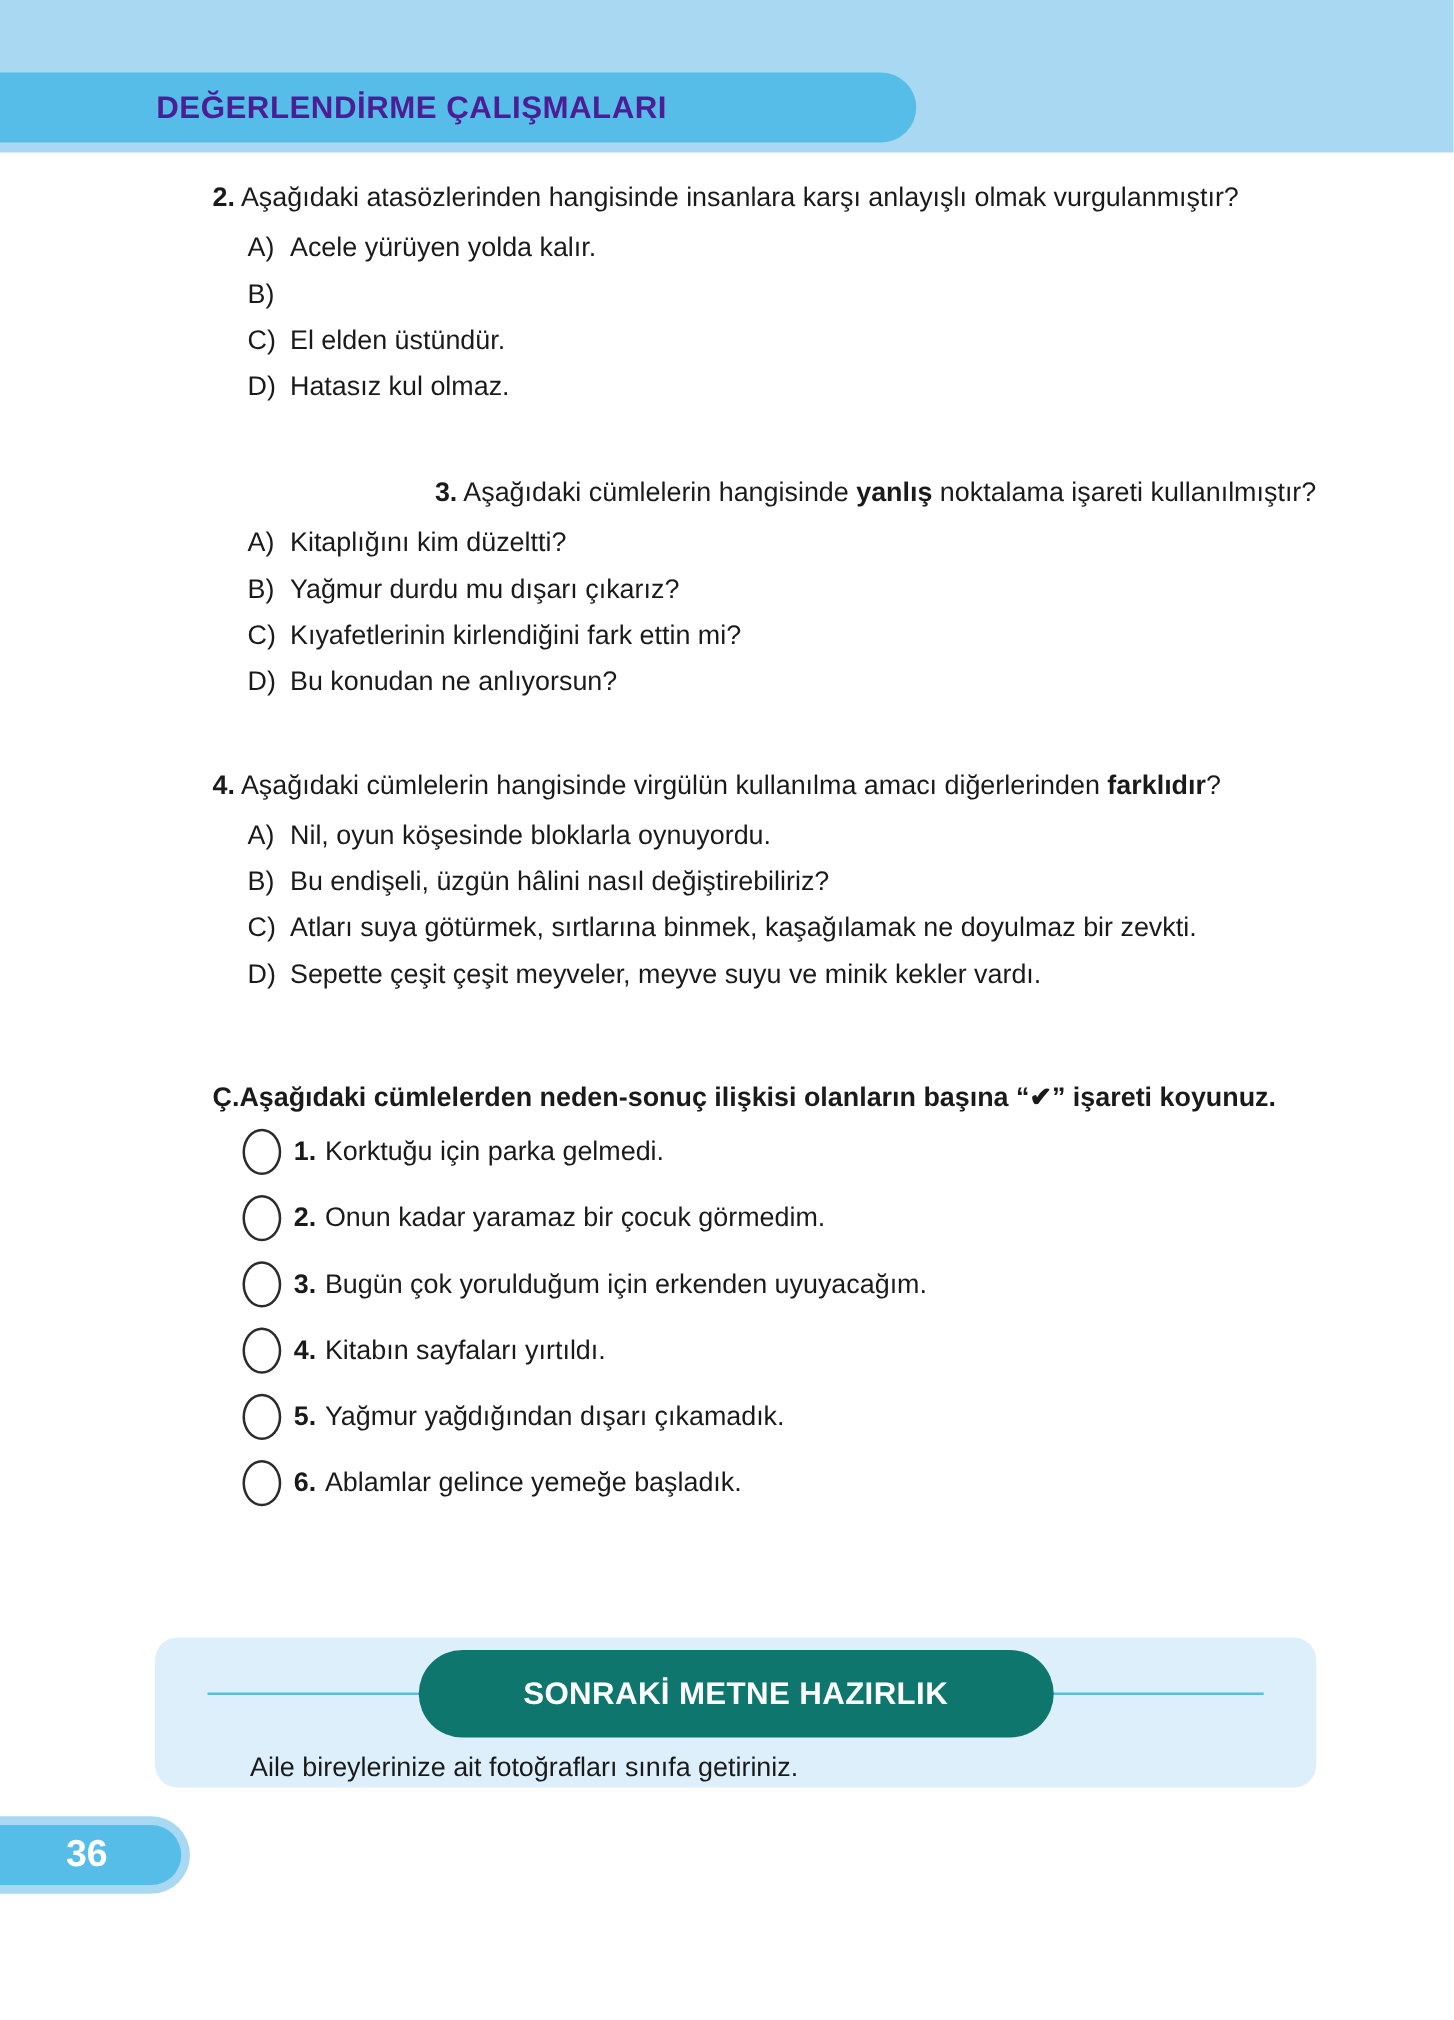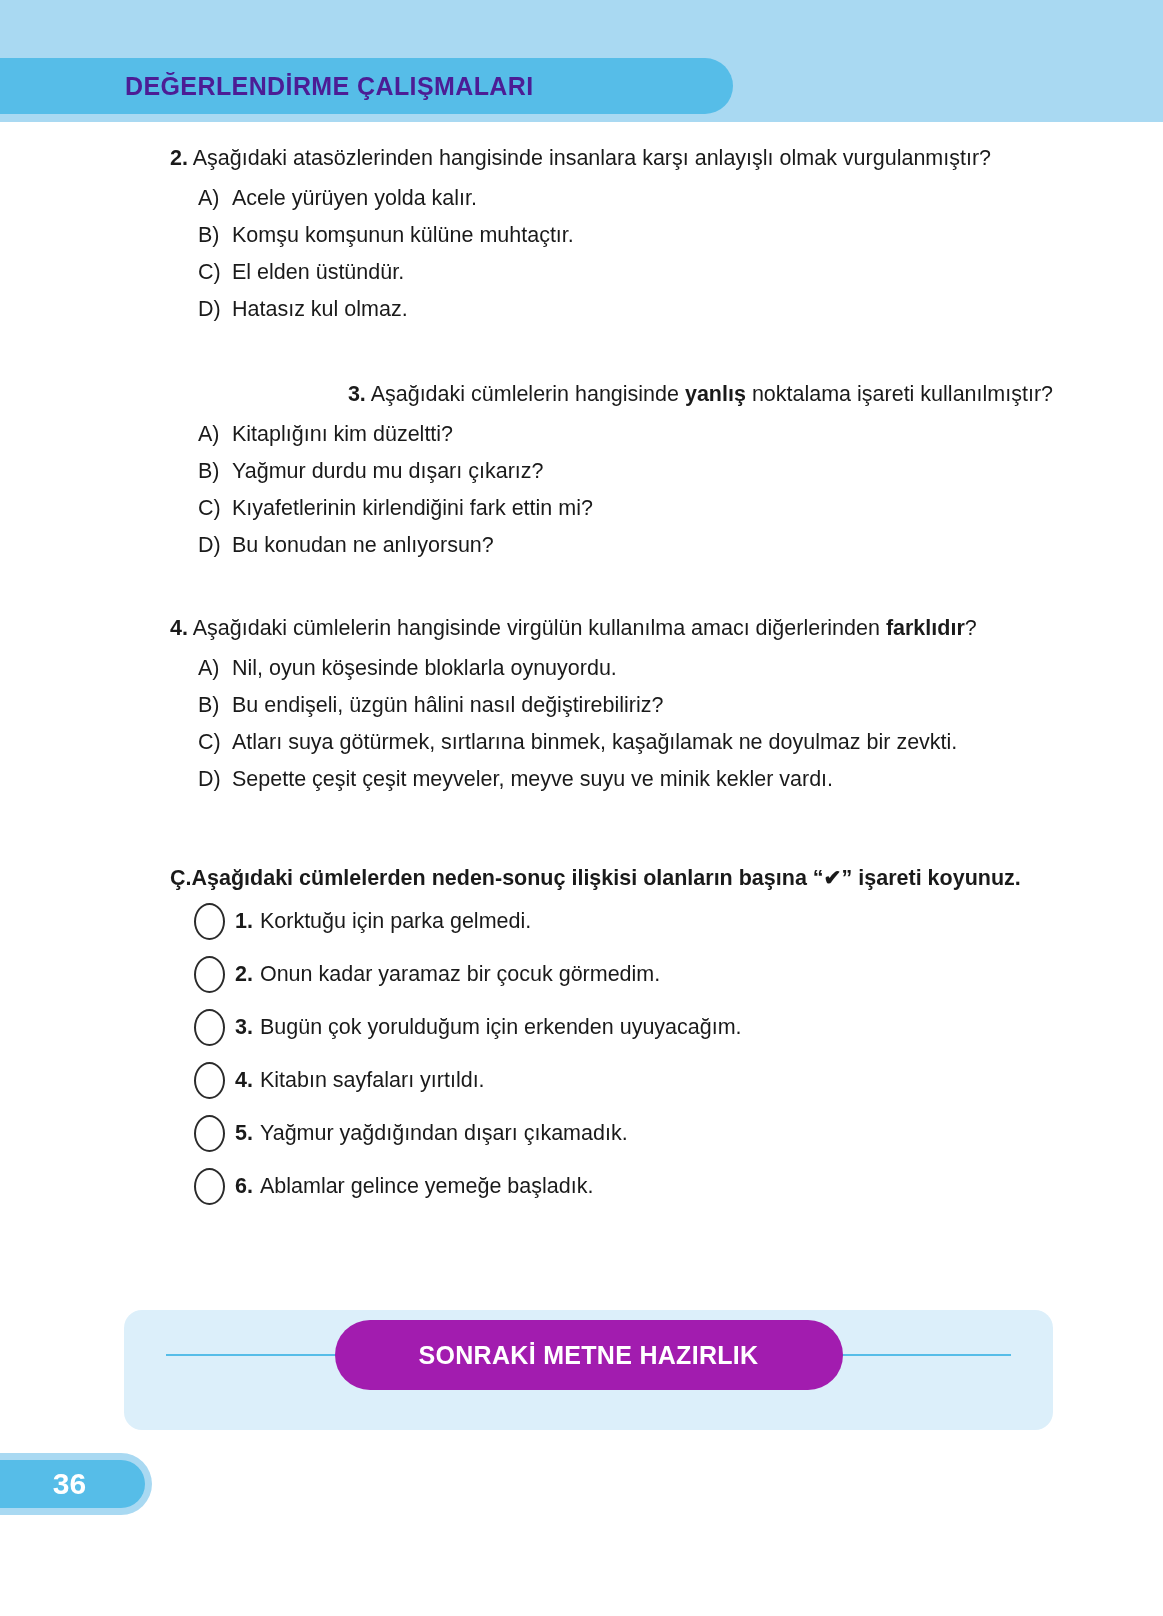--- a/index.html
+++ b/index.html
@@ -134,21 +134,21 @@
   }
   .callout-rule.left  { left: 42px;  width: 195px; }
   .callout-rule.right { right: 42px; width: 195px; }
   .callout-badge {
     position: absolute;
     left: 50%;
     transform: translateX(-50%);
     top: 10px;
     width: 508px;
     height: 70px;
-    background: #a21caf;
+    background: #0f766e;
     border-radius: 35px;
     display: flex;
     align-items: center;
     justify-content: center;
   }
   .callout-badge-text {
     color: #ffffff;
     font-size: 25px;
     font-weight: bold;
     letter-spacing: 0.3px;
@@ -195,21 +195,20 @@
 
   <div class="question-block">
     <p class="q-stem"><span class="q-num">2.</span><span> Aşağıdaki atasözlerinden hangisinde insanlara karşı anlayışlı olmak vurgulanmıştır?</span></p>
     <ul class="options">
       <li class="option">
         <span class="option-letter">A)</span>
         <span class="option-text">Acele yürüyen yolda kalır.</span>
       </li>
       <li class="option">
         <span class="option-letter">B)</span>
-        <span class="option-text">Komşu komşunun külüne muhtaçtır.</span>
       </li>
       <li class="option">
         <span class="option-letter">C)</span>
         <span class="option-text">El elden üstündür.</span>
       </li>
       <li class="option">
         <span class="option-letter">D)</span>
         <span class="option-text">Hatasız kul olmaz.</span>
       </li>
     </ul>
@@ -302,17 +301,18 @@
   </div>
 
 </div>
 
 <div class="callout">
   <div class="callout-rule left"></div>
   <div class="callout-rule right"></div>
   <div class="callout-badge">
     <span class="callout-badge-text">SONRAKİ METNE HAZIRLIK</span>
   </div>
+  <div class="callout-body">Aile bireylerinize ait fotoğrafları sınıfa getiriniz.</div>
 </div>
 
 <div class="page-tab">
   <span class="page-number">36</span>
 </div>
 
 </body></html>

